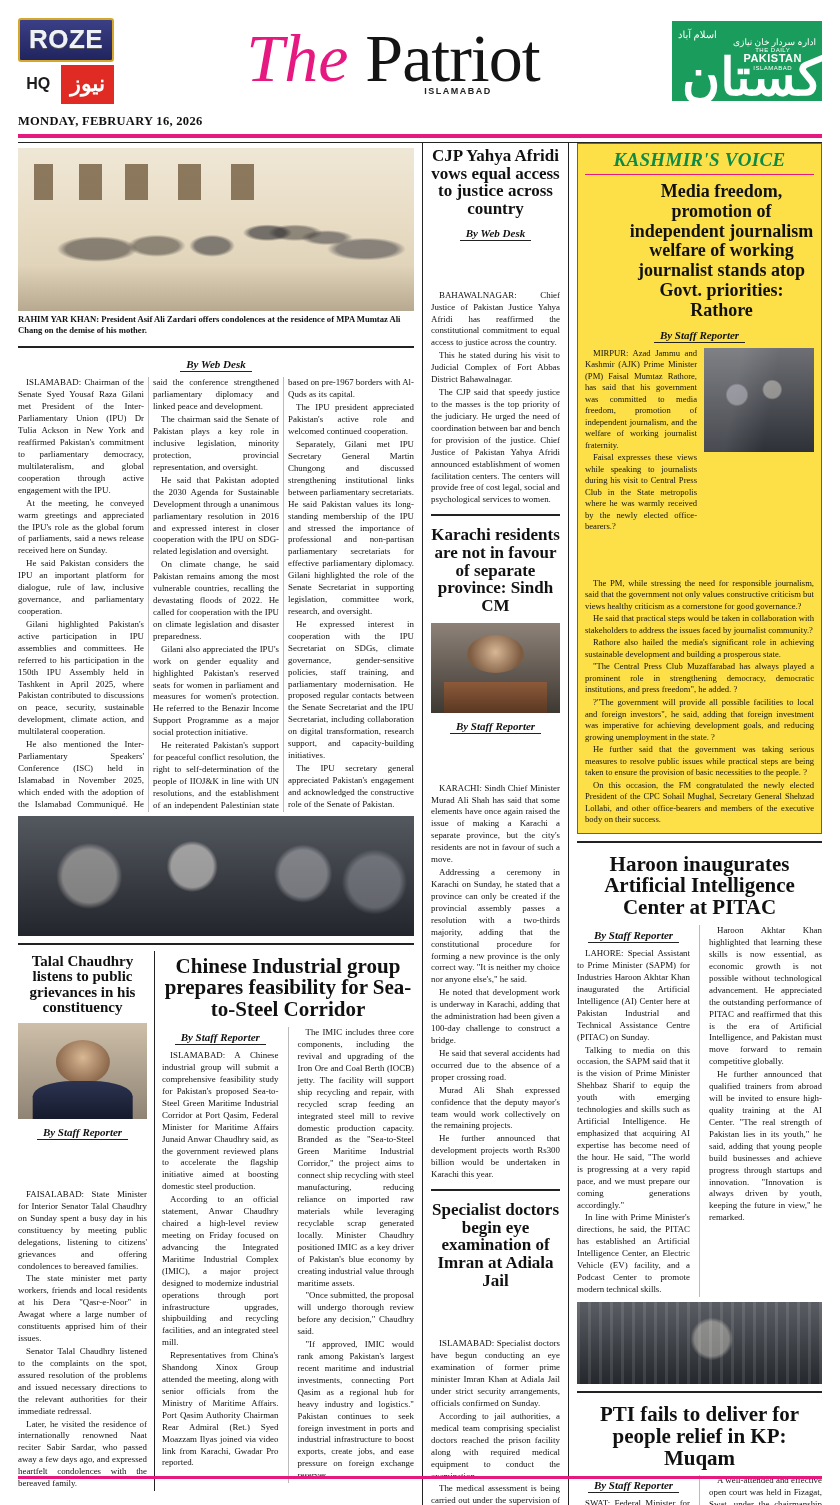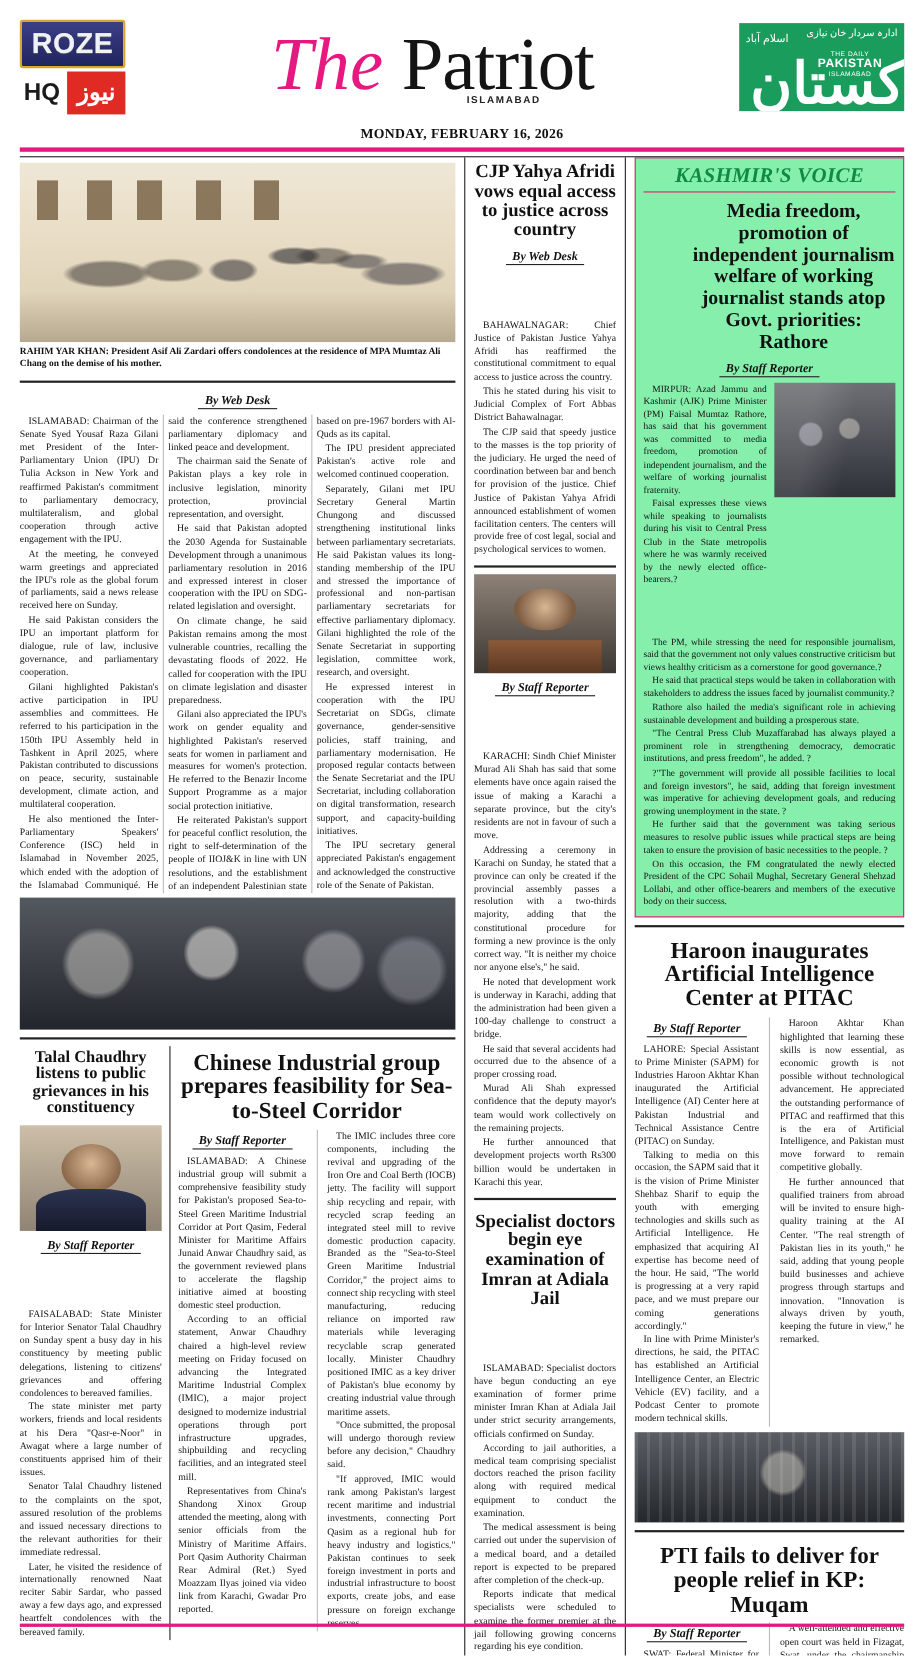--- a/index.html
+++ b/index.html
@@ -23,44 +23,44 @@
               border: 2px solid #d7a72a; border-radius: 3px;
               display: flex; align-items: center; justify-content: center; }
   .roze-top span { font-family: "Liberation Sans", sans-serif; font-weight: bold;
                    font-size: 26px; letter-spacing: .5px;
                    background: linear-gradient(#ffffff,#b9c0cc);
                    -webkit-background-clip: text; background-clip: text;
                    color: #eef1f6; text-shadow: 0 1px 0 #555; }
   .roze-bot { flex: 1; display: flex; gap: 3px; }
   .hq { flex: 0 0 42%; background:#ffffff; display:flex; align-items:center;
         justify-content:center; font-family:"Liberation Sans",sans-serif;
-        font-weight:bold; font-size:22px; color:#1b1b1b; }
+        font-weight:bold; font-size:16px; color:#1b1b1b; }
   .urdu-news { flex: 1; background:#e02a24; display:flex; align-items:center;
         justify-content:center; color:#fff; font-size:22px; font-weight:bold;
         font-family:"Liberation Sans",sans-serif; }
   .title-wrap { flex: 1; text-align: center; position: relative; }
   .title-main { font-size: 68px; line-height: .96; font-family:"Liberation Serif",serif; }
   .title-the { color: #e5197f; font-style: italic; font-weight: normal; }
   .title-patriot { color: #141414; font-weight: normal; letter-spacing: -1px; }
   .title-sub { font-family:"Liberation Sans",sans-serif; font-size: 9px;
                font-weight: bold; letter-spacing: 1.5px; color:#222;
                margin-top: -6px; padding-left: 130px; }
   .logo-pak { width: 150px; height: 80px; background:#1a9c5c;
               position: relative; overflow:hidden; color:#fff; }
-  .pak-urdu { position:absolute; right:6px; top:4px; font-size: 9px; margin-left: 33px; }
+  .pak-urdu { position:absolute; right:6px; top:16px; font-size: 9px; margin-left: 33px; }
   .pak-big { position:absolute; left:10px; bottom:-6px; font-size: 52px;
              font-weight: bold; letter-spacing: -2px; }
   .pak-en { position:absolute; right:20px; top:26px; text-align:center;
             font-family:"Liberation Sans",sans-serif; line-height:1.05; }
   .pak-en b { display:block; font-size:11px; letter-spacing:.5px; }
   .pak-en i { display:block; font-size:6px; font-style:normal; letter-spacing:.5px; }
   .pak-en em { display:block; font-size:6px; font-style:normal; letter-spacing:.5px; }
   .pak-side { position:absolute; left:6px; top:8px; font-size:10px; }
 
-  .dateline { text-align:center; font-family:"Liberation Serif",serif;
+  .dateline { text-align:left; font-family:"Liberation Serif",serif;
               font-weight: bold; font-size: 12.5px; letter-spacing: .3px;
               padding: 6px 0 5px; }
   .rule-pink { height: 4px; background:#e5197f; margin-bottom: 4px; }
   .rule-thin { height: 1px; background:#222; }
 
   
   .cols { display: flex; gap: 0; }
   .colA { width: 404px; padding-right: 8px; }
   .colB { width: 146px; padding: 0 8px; border-left: 1px solid #222; }
   .colC { width: 254px; padding-left: 8px; border-left: 1px solid #222; }
@@ -81,21 +81,21 @@
             padding: 0 6px 1px; margin: 2px 0 5px; }
   .byline-wrap { text-align:center; }
   .body3 { column-count: 3; column-gap: 9px; column-rule: 1px solid #bbb; }
   .body1 { column-count: 1; margin-top: 44px; }
   p.t { font-size: 8.9px; line-height: 1.34; text-align: justify;
         margin: 0 0 1px; text-indent: 8px; hyphens: auto; }
   p.t:first-child { text-indent: 8px; }
   .sep { height: 2px; background:#222; margin: 7px 0 6px; }
 
   
-  .kbox { border: 1.5px solid #e5197f; background:#86efac; padding: 5px 7px 6px; }
+  .kbox { border: 1.5px solid #e5197f; background:#fde047; padding: 5px 7px 6px; }
   .kbox-title { text-align:center; color:#0f8a46; font-style:italic;
                 font-weight:bold; font-size: 19px; letter-spacing:.3px;
                 border-bottom: 1.5px solid #e5197f; padding-bottom: 3px;
                 margin-bottom: 5px; }
   .kbox .hl-kb { font-size: 18px; text-align:center; font-weight:bold;
                  line-height: 1.1; padding: 2px 0 4px; margin-left: 44px; }
   .kbox p.t { font-size: 8.6px; }
 
   
   .ph-hall { background:
@@ -272,20 +272,21 @@
         <div class="byline">By Web Desk</div>
       </div>
       <div class="body1">
         <p class="t">BAHAWALNAGAR: Chief Justice of Pakistan Justice Yahya Afridi has reaffirmed the constitutional commitment to equal access to justice across the country.</p>
         <p class="t">This he stated during his visit to Judicial Complex of Fort Abbas District Bahawalnagar.</p>
         <p class="t">The CJP said that speedy justice to the masses is the top priority of the judiciary. He urged the need of coordination between bar and bench for provision of the justice. Chief Justice of Pakistan Yahya Afridi announced establishment of women facilitation centers. The centers will provide free of cost legal, social and psychological services to women.</p>
       </div>
 
       <div class="sep"></div>
 
+      <div class="hl hl-md">Karachi residents are not in favour of separate province: Sindh CM</div>
       <div class="photo ph-podium" style="height:90px;margin:3px 0"></div>
       <div class="byline-wrap">
         <div class="byline">By Staff Reporter</div>
       </div>
       <div class="body1">
         <p class="t">KARACHI: Sindh Chief Minister Murad Ali Shah has said that some elements have once again raised the issue of making a Karachi a separate province, but the city's residents are not in favour of such a move.</p>
         <p class="t">Addressing a ceremony in Karachi on Sunday, he stated that a province can only be created if the provincial assembly passes a resolution with a two-thirds majority, adding that the constitutional procedure for forming a new province is the only correct way. "It is neither my choice nor anyone else's," he said.</p>
         <p class="t">He noted that development work is underway in Karachi, adding that the administration had been given a 100-day challenge to construct a bridge.</p>
         <p class="t">He said that several accidents had occurred due to the absence of a proper crossing road.</p>
         <p class="t">Murad Ali Shah expressed confidence that the deputy mayor's team would work collectively on the remaining projects.</p>

